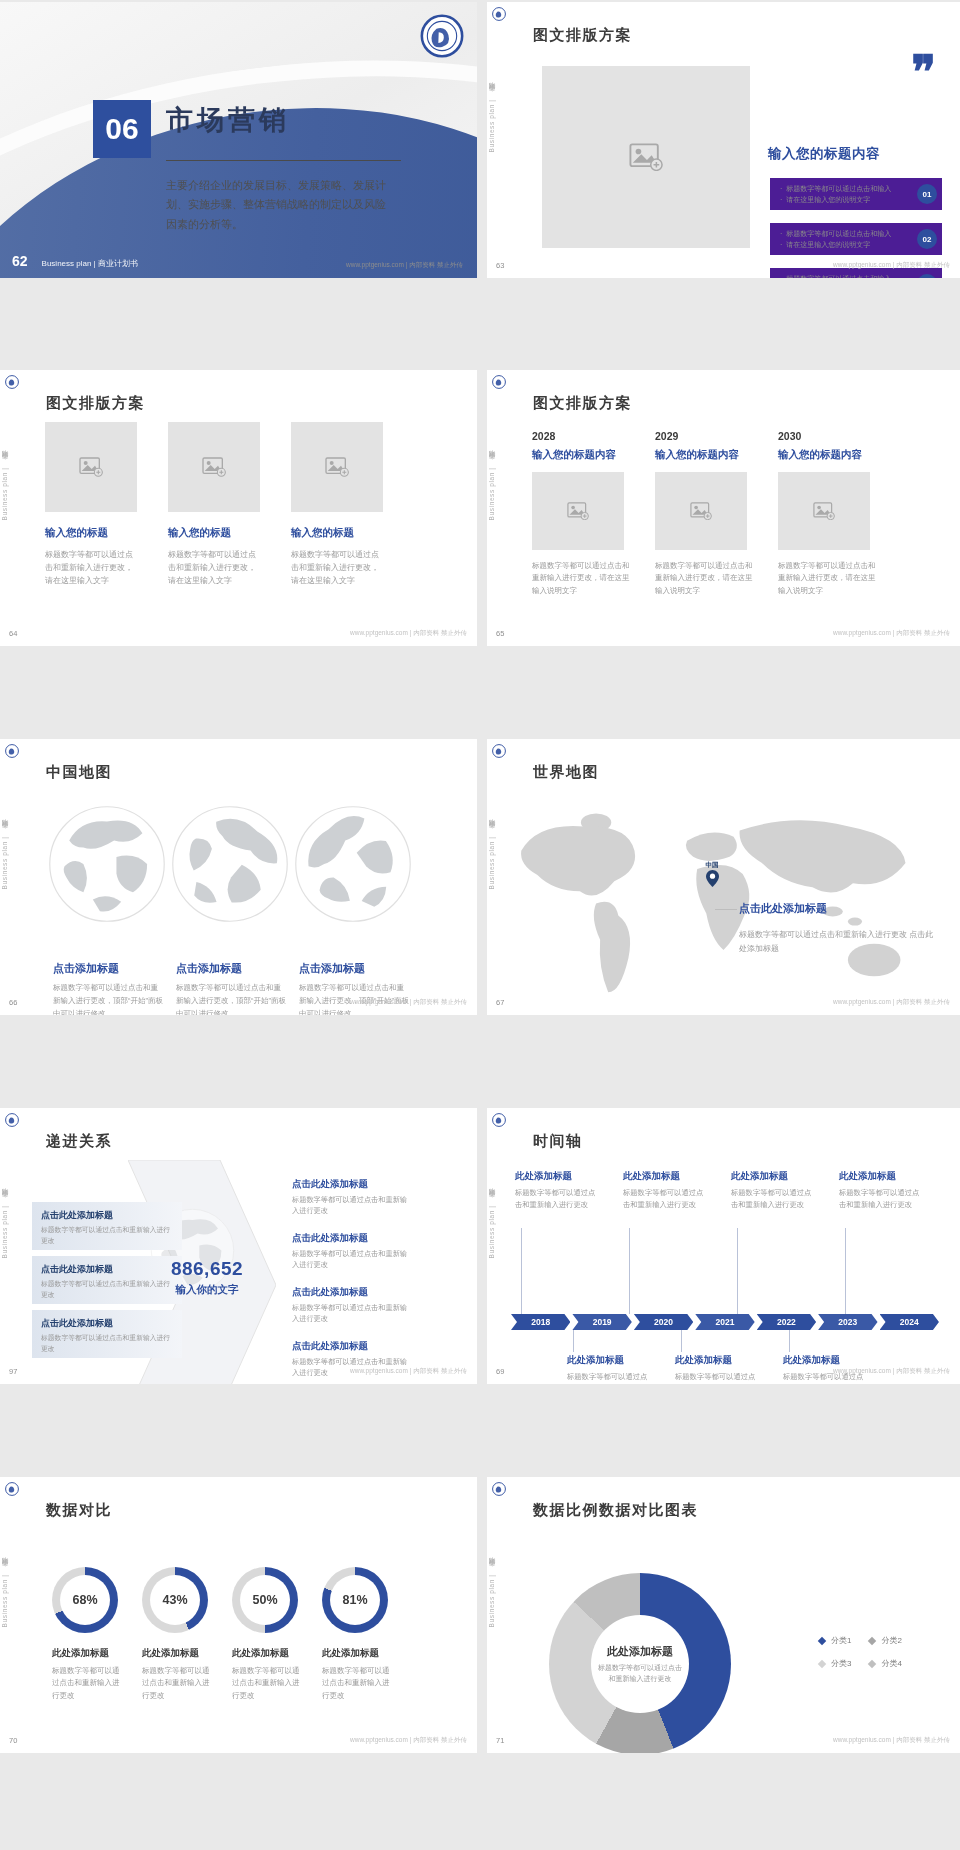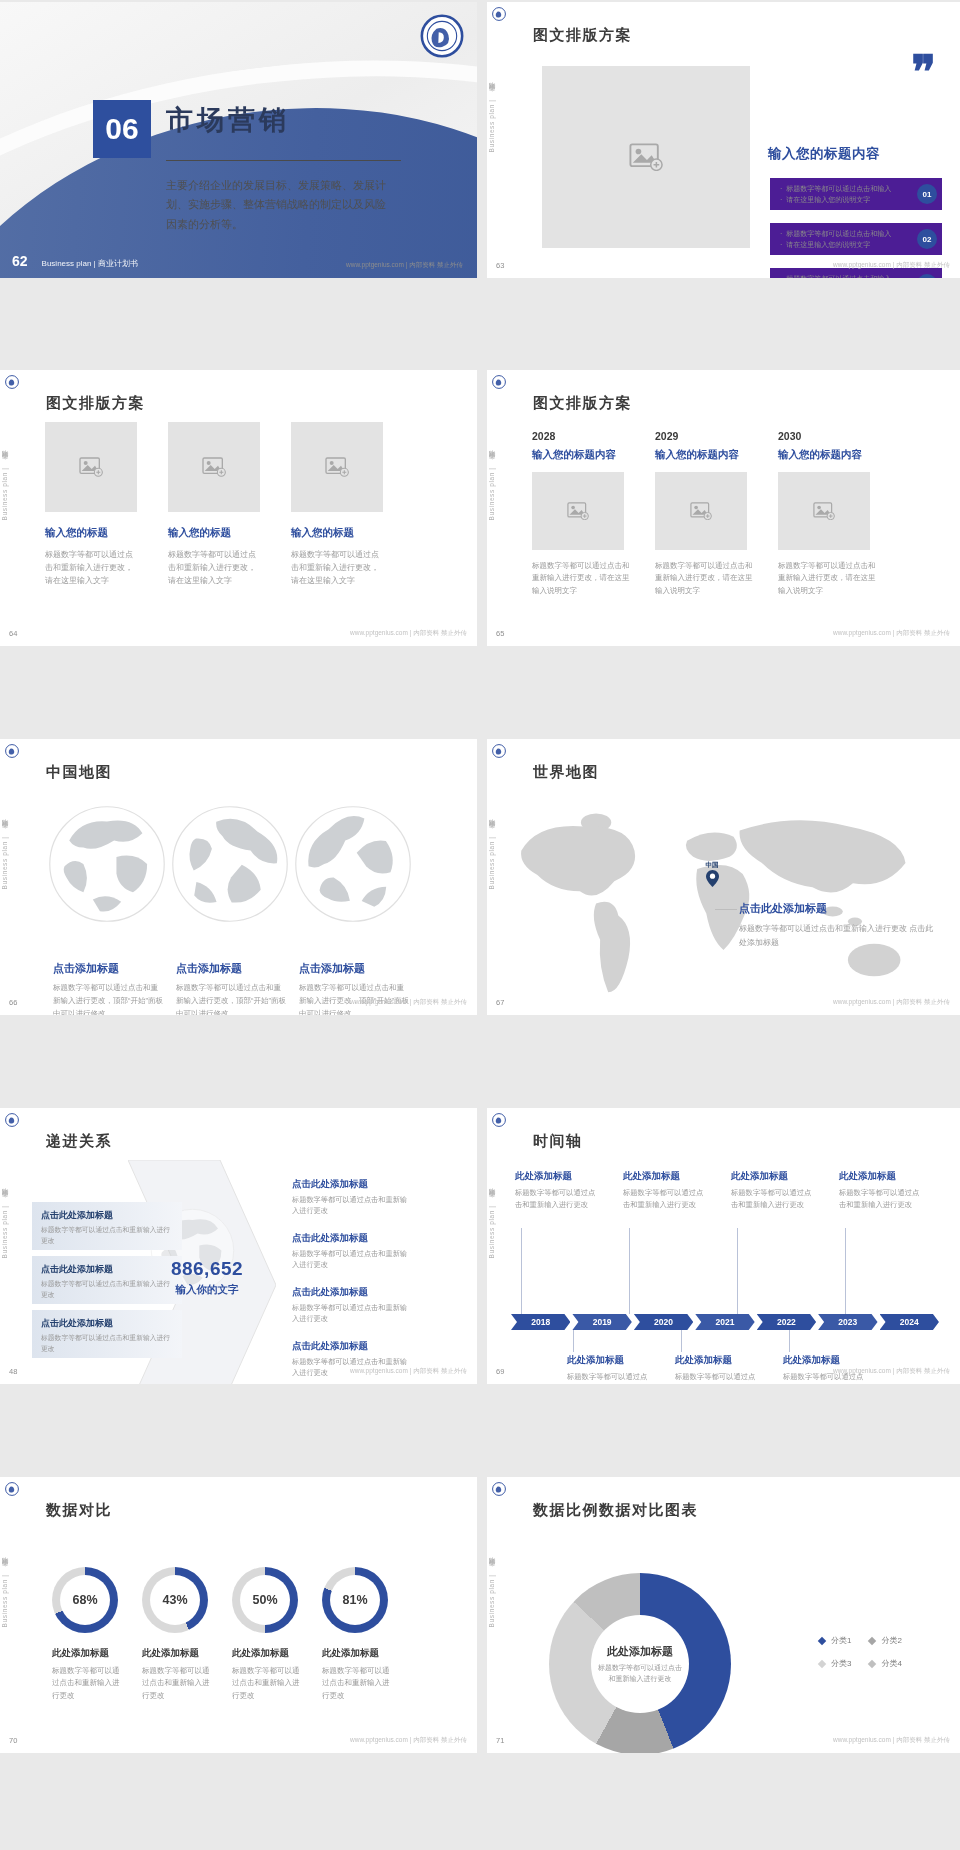--- a/index.html
+++ b/index.html
@@ -74,21 +74,21 @@
   .gcol .h{font-size:11px;font-weight:bold;color:#2e4e9e}
   .gcol .b{margin-top:6px;font-size:7.5px;line-height:1.7;color:#9a9a9a}
 
   
   #s67 .map{position:absolute;left:12px;top:58px;width:450px;height:235px}
   #s67 .pin{position:absolute;left:205px;top:122px;width:40px;text-align:center;z-index:3}
   #s67 .pin-label{font-size:6.5px;font-weight:bold;color:#24406e}
   #s67 .conn{position:absolute;left:228px;top:170px;width:22px;height:0;border-top:1px solid #bdbdbd;z-index:2}
   #s67 .tb{position:absolute;left:252px;top:162px;width:195px;z-index:3}
   #s67 .tb .h{font-size:11px;font-weight:bold;color:#2e4e9e}
-  #s67 .tb .b{margin-top:6px;font-size:8px;line-height:1.8;color:#9a9a9a}
+  #s67 .tb .b{margin-top:12px;font-size:8px;line-height:1.8;color:#9a9a9a}
 
   
   #s68 .chev{position:absolute;left:128px;top:52px;width:148px;height:250px;z-index:1}
   #s68 .g-faint{position:absolute;left:150px;top:100px;width:85px;height:85px;opacity:.45;z-index:1}
   .pbox{position:absolute;left:32px;width:150px;height:48px;box-sizing:border-box;background:linear-gradient(90deg,#dde4ee,#f3f5f9);padding:7px 9px;z-index:2}
   #s68 .p1{top:94px}#s68 .p2{top:148px}#s68 .p3{top:202px}
   .pbox .h{font-size:9px;font-weight:bold;color:#24406e}
   .pbox .b{margin-top:3px;font-size:6.8px;line-height:1.55;color:#9a9a9a}
   #s68 .num{position:absolute;left:142px;top:150px;width:130px;text-align:center;z-index:2}
   #s68 .num .n{font-size:19px;font-weight:bold;color:#2e4e9e;letter-spacing:.5px}
@@ -432,21 +432,21 @@
       <div class="b">标题数字等都可以通过点击和重新输入进行更改</div>
     </div>
     <div class="ritem r3">
       <div class="h">点击此处添加标题</div>
       <div class="b">标题数字等都可以通过点击和重新输入进行更改</div>
     </div>
     <div class="ritem r4">
       <div class="h">点击此处添加标题</div>
       <div class="b">标题数字等都可以通过点击和重新输入进行更改</div>
     </div>
-    <div class="pg">48</div>
+    <div class="pg">97</div>
     <div class="site">www.pptgenius.com | 内部资料 禁止外传</div>
   </div>
 
   <div class="slide r" id="s69">
     <svg class="logo-sm" viewBox="0 0 24 24">
       <circle cx="12" cy="12" r="11" fill="#fff" stroke="#2e4e9e" stroke-width="1.6"></circle>
       <path d="M9 8 q5 -1.5 6.5 3.5 q1.5 5 -3.5 6.5 q-4.5 1 -5.5 -3 q-1 -4 2.5 -7z" fill="#2e4e9e" opacity="0.9"></path>
     </svg>
     <div class="vtext">Business plan | 商业计划书</div>
     <div class="s-title">时间轴</div>

